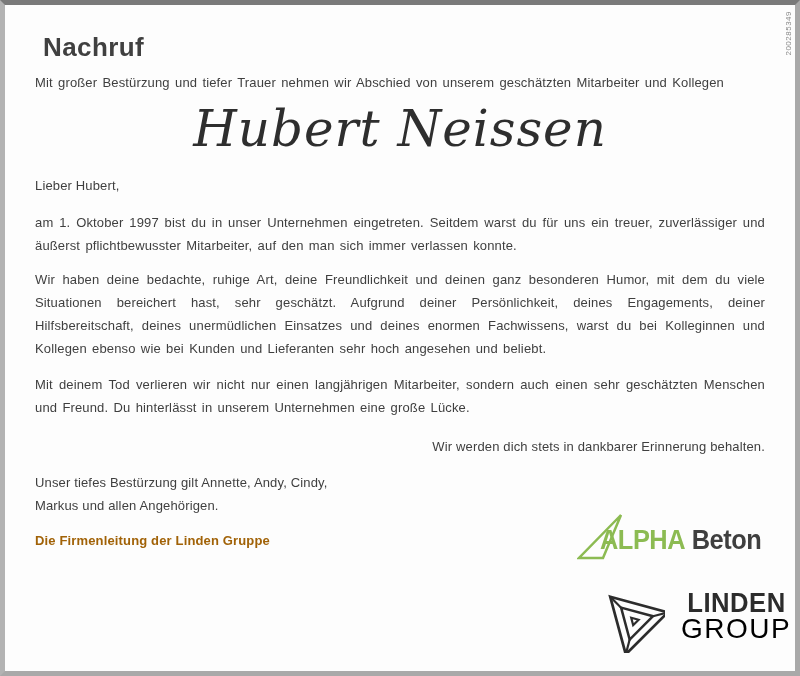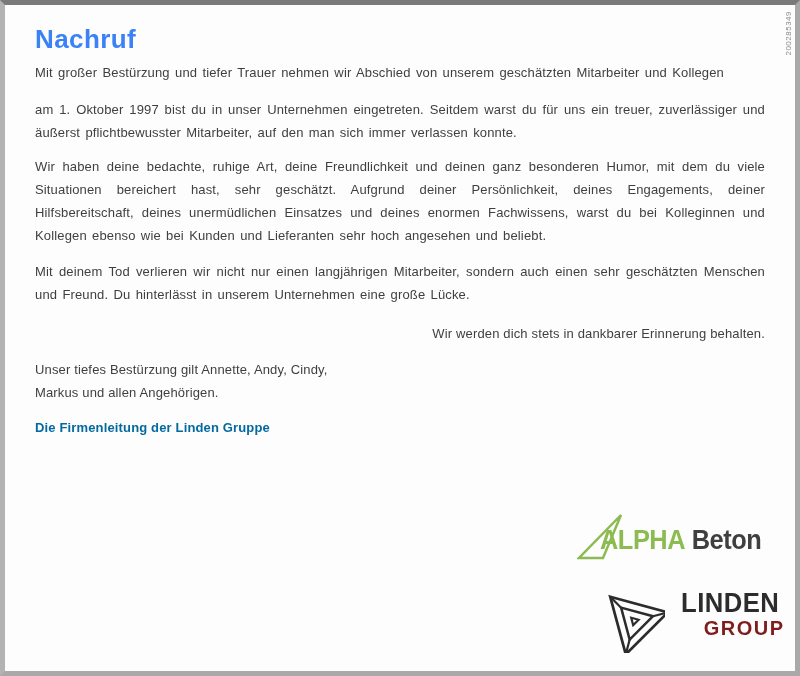--- a/index.html
+++ b/index.html
@@ -15,39 +15,39 @@
     overflow:hidden;
     font-family:"Liberation Sans", sans-serif;
     color:#3f3f3f;
   }
   .clip-id{
     position:absolute;top:6px;right:2px;
     writing-mode:vertical-rl;transform:rotate(180deg);
     font-size:8px;color:#8a8a8a;letter-spacing:.5px;
   }
   h1.title{
-    margin:0;font-size:26px;line-height:32px;font-weight:600;
-    letter-spacing:.4px;color:#3b82f6;
+    margin:8px;font-size:26px;line-height:32px;font-weight:600;
+    letter-spacing:.4px;color:#404040;
   }
   p{margin:0;font-size:13px;line-height:23px;letter-spacing:.15px;}
   .justify{text-align:justify;word-spacing:1.5px;}
   .intro{margin-top:6px;}
   .deceased{
     margin-top:2px;text-align:center;
     font-family:"DejaVu Serif", serif;font-style:italic;
     font-size:50px;line-height:66px;color:#2e2e2e;font-weight:400;
     letter-spacing:1px;
   }
   .salutation{margin-top:12px;}
   .para-a{margin-top:14px;}
   .para-b{margin-top:11px;}
   .para-c{margin-top:13px;}
   .para-d{margin-top:16px;text-align:right;}
   .condolence{margin-top:13px;}
-  .closing{margin-top:12px;font-weight:700;color:#0369a1;}
+  .closing{margin-top:12px;font-weight:700;color:#a16207;}
 
   
   .alpha-logo{
     position:absolute;left:572px;top:506px;width:185px;height:56px;
   }
   .alpha-logo svg{position:absolute;left:0;top:2px;}
   .alpha-text{
     position:absolute;left:23px;top:14px;white-space:nowrap;
     font-size:27px;font-weight:700;letter-spacing:-.5px;
     transform:scaleX(.94);transform-origin:left center;
@@ -57,36 +57,38 @@
 
   
   .linden-logo{position:absolute;left:594px;top:578px;width:200px;height:76px;text-align:right;}
   .linden-icon{position:absolute;left:0;top:0;}
   .linden-text{position:absolute;left:82px;top:7px;}
   .linden-line1{
     font-size:27px;font-weight:700;line-height:26px;color:#2c2c2c;
     letter-spacing:.5px;transform:scaleX(.95);transform-origin:left center;
   }
   .linden-line2{
-    font-size:20px;font-weight:700;line-height:23px;color:#7f1d1d;
+    font-size:28px;font-weight:400;line-height:23px;color:#000000;
     letter-spacing:1.5px;margin-top:1px;
   }
 </style>
 </head>
 <body>
 
 <div class="page">
 
   <div class="clip-id">200285349</div>
 
   <h1 class="title">Nachruf</h1>
 
   <p class="intro justify">Mit großer Bestürzung und tiefer Trauer nehmen wir Abschied von unserem geschätzten Mitarbeiter und Kollegen</p>
 
+  <div class="deceased">Hubert Neissen</div>
 
+  <p class="salutation">Lieber Hubert,</p>
 
   <p class="para-a justify">am 1. Oktober 1997 bist du in unser Unternehmen eingetreten. Seitdem warst du für uns ein treuer, zuverlässiger und äußerst pflichtbewusster Mitarbeiter, auf den man sich immer verlassen konnte.</p>
 
   <p class="para-b justify">Wir haben deine bedachte, ruhige Art, deine Freundlichkeit und deinen ganz besonderen Humor, mit dem du viele Situationen bereichert hast, sehr geschätzt. Aufgrund deiner Persönlichkeit, deines Engagements, deiner Hilfsbereitschaft, deines unermüdlichen Einsatzes und deines enormen Fachwissens, warst du bei Kolleginnen und Kollegen ebenso wie bei Kunden und Lieferanten sehr hoch angesehen und beliebt.</p>
 
   <p class="para-c justify">Mit deinem Tod verlieren wir nicht nur einen langjährigen Mitarbeiter, sondern auch einen sehr geschätzten Menschen und Freund. Du hinterlässt in unserem Unternehmen eine große Lücke.</p>
 
   <p class="para-d">Wir werden dich stets in dankbarer Erinnerung behalten.</p>
 
   <p class="condolence">

